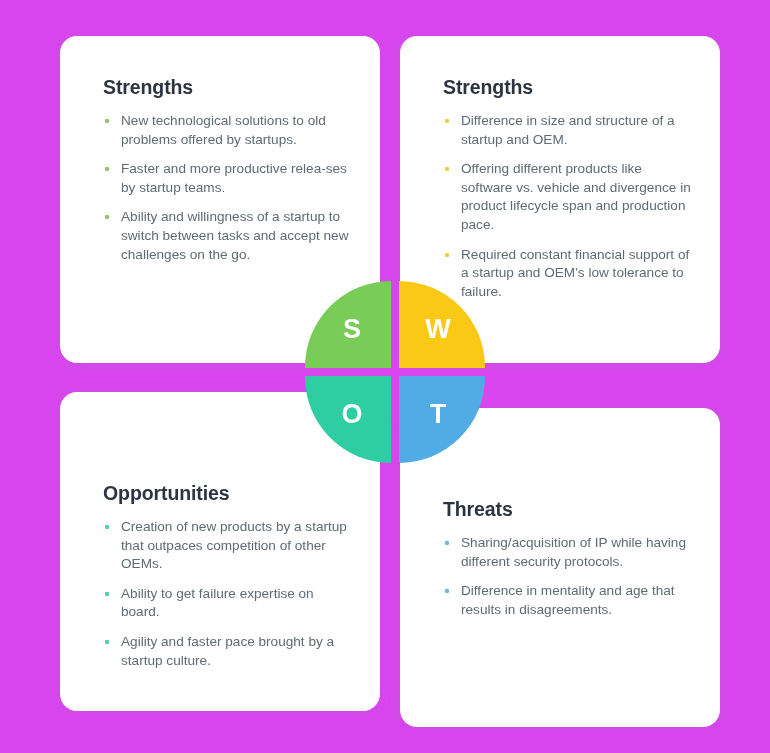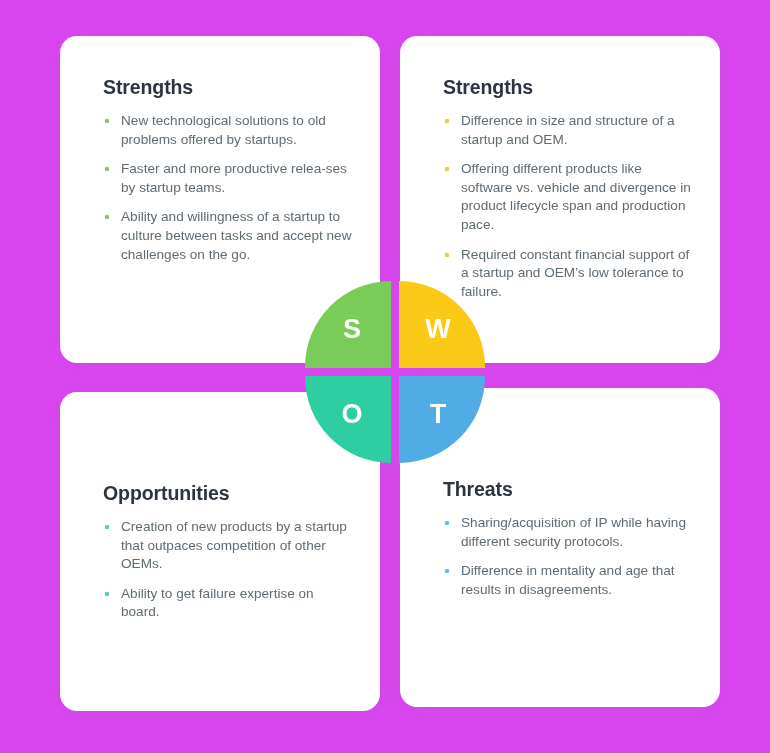--- a/index.html
+++ b/index.html
@@ -24,21 +24,21 @@
     position: absolute;
     background: #ffffff;
     border-radius: 17px;
     box-shadow: 0 2px 14px rgba(120, 125, 140, 0.10),
                 0 0 2px rgba(120, 125, 140, 0.06);
   }
 
   .card-tl { left: 60px;  top: 36px;  width: 320px; height: 327px; }
   .card-tr { left: 400px; top: 36px;  width: 320px; height: 327px; }
   .card-bl { left: 60px;  top: 392px; width: 320px; height: 319px; }
-  .card-br { left: 400px; top: 388px; width: 320px; height: 319px; }
+  .card-br { left: 400px; top: 408px; width: 320px; height: 319px; }
 
   .card-inner {
     position: absolute;
     left: 43px;
     right: 26px;
   }
   .card-tl .card-inner,
   .card-tr .card-inner { top: 40px; }
   .card-bl .card-inner,
   .card-br .card-inner { top: 90px; }
@@ -130,21 +130,21 @@
 <body>
 
 <div id="swot-root">
 
   <div class="card card-tl">
     <div class="card-inner">
       <div class="q-title">Strengths</div>
       <ul class="q-list bul-green">
         <li>New technological solutions to old problems offered by startups.</li>
         <li>Faster and more productive relea-ses by startup teams.</li>
-        <li>Ability and willingness of a startup to culture between tasks and accept new challenges on the go.</li>
+        <li>Ability and willingness of a startup to switch between tasks and accept new challenges on the go.</li>
       </ul>
     </div>
   </div>
 
   <div class="card card-tr">
     <div class="card-inner">
       <div class="q-title">Strengths</div>
       <ul class="q-list bul-yellow">
         <li>Difference in size and structure of a startup and OEM.</li>
         <li>Offering different products like software vs. vehicle and divergence in product lifecycle span and production pace.</li>
@@ -152,20 +152,21 @@
       </ul>
     </div>
   </div>
 
   <div class="card card-bl">
     <div class="card-inner">
       <div class="q-title">Opportunities</div>
       <ul class="q-list bul-teal">
         <li>Creation of new products by a startup that outpaces competition of other OEMs.</li>
         <li>Ability to get failure expertise on board.</li>
+        <li>Agility and faster pace brought by a startup culture.</li>
       </ul>
     </div>
   </div>
 
   <div class="card card-br">
     <div class="card-inner">
       <div class="q-title">Threats</div>
       <ul class="q-list bul-blue">
         <li>Sharing/acquisition of IP while having different security protocols.</li>
         <li>Difference in mentality and age that results in disagreements.</li>

